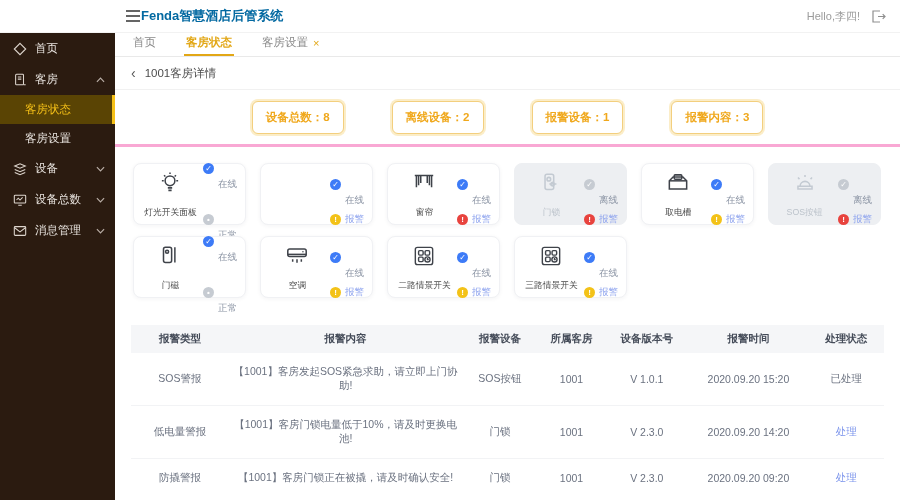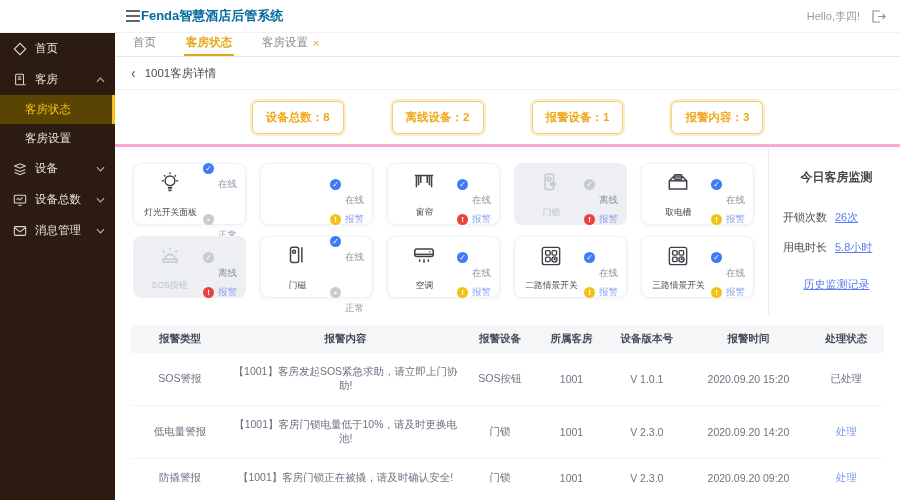--- a/index.html
+++ b/index.html
@@ -426,32 +426,20 @@
               </span>
             <span class="st">
                 <span class="dot yel">!</span>
                 <span class="t-alarm">报警</span>
               </span>
           </div>
         </div>
 
       </div>
 
-      <div class="monitor">
-        <div class="mon-title">今日客房监测</div>
-        <div class="mon-row">
-          <span class="mon-lbl">开锁次数</span>
-          <span class="mon-val">26次</span>
-        </div>
-        <div class="mon-row">
-          <span class="mon-lbl">用电时长</span>
-          <span class="mon-val">5.8小时</span>
-        </div>
-        <div class="mon-hist">历史监测记录</div>
-      </div>
     </div>
 
     <div class="table-wrap">
       <table>
         <colgroup>
           <col style="width:13%">
             <col style="width:31%">
             <col style="width:10%">
             <col style="width:9%">
           <col style="width:11%">

